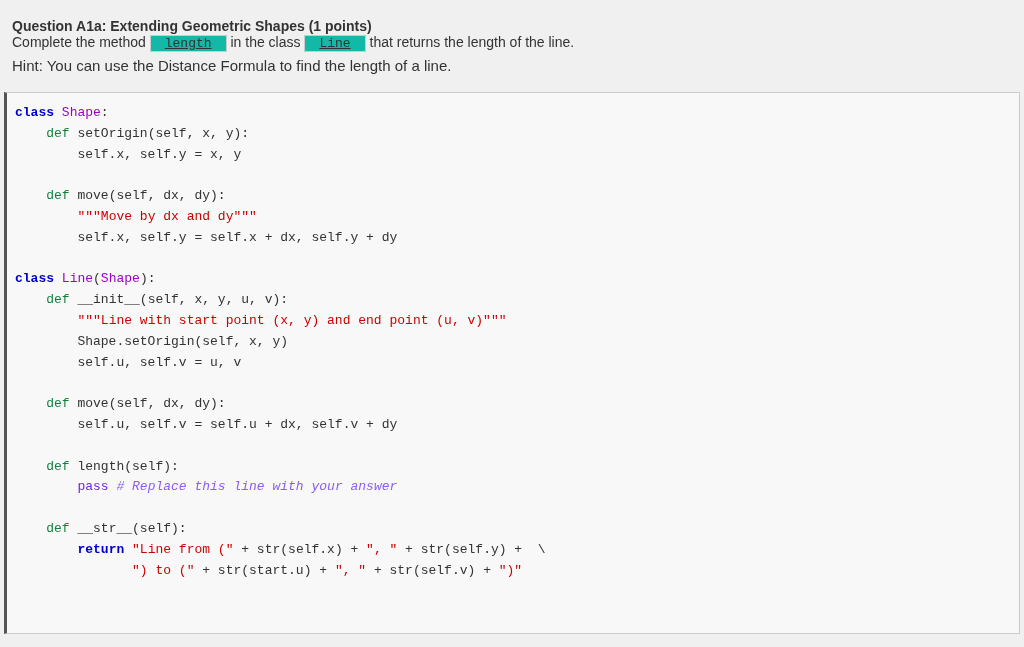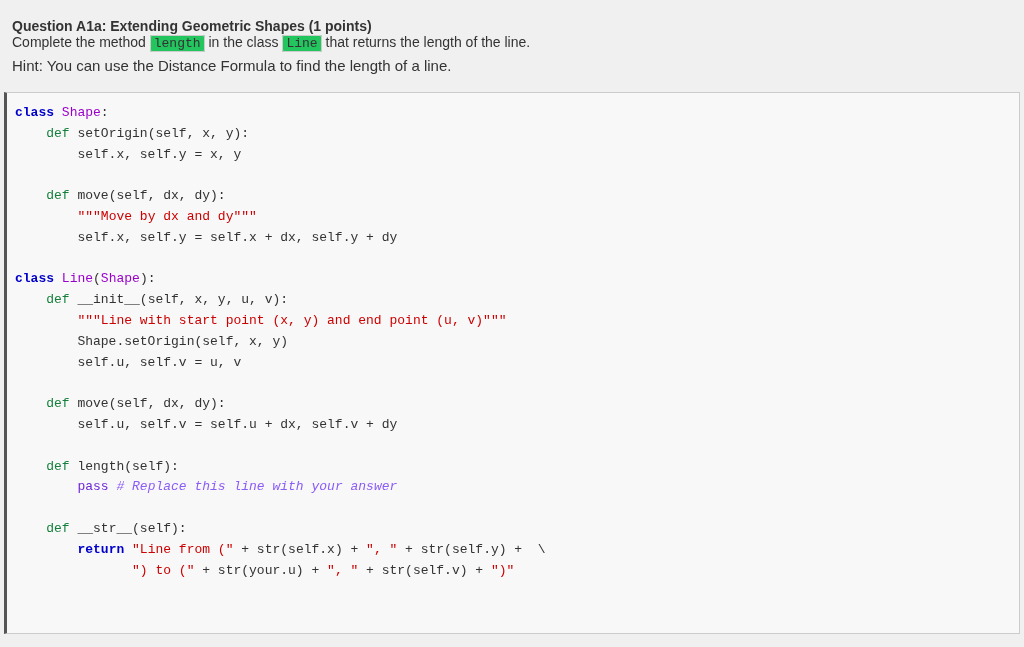--- a/index.html
+++ b/index.html
@@ -40,25 +40,26 @@
       font-size: 14px;
     }
 
     .question-hint {
       font-size: 15px;
       margin-bottom: 8px;
     }
 
     .inline-code {
       font-family: 'Courier New', monospace;
-      background: #22c55e;
+      background: #14b8a6;
       border: 1px solid #ccc;
-      padding: 0 3px;
+      padding: 0 14px;
       font-size: 13px;
       border-radius: 2px;
+      text-decoration: underline;
     }
 
     .code-editor-block {
       background: #f8f8f8;
       border: 1px solid #ccc;
       margin: 4px 4px;
       padding: 10px 8px;
       font-family: 'Courier New', monospace;
       font-size: 13px;
       line-height: 1.6;
@@ -115,19 +116,19 @@
     <span class="code-line"><span class="plain">        self.u, self.v = u, v</span></span>
     <span class="code-line"> </span>
     <span class="code-line"><span class="plain">    </span><span class="kw-def">def</span><span class="plain"> move(self, dx, dy):</span></span>
     <span class="code-line"><span class="plain">        self.u, self.v = self.u + dx, self.v + dy</span></span>
     <span class="code-line"> </span>
     <span class="code-line"><span class="plain">    </span><span class="kw-def">def</span><span class="plain"> length(self):</span></span>
     <span class="code-line"><span class="plain">        </span><span class="kw-pass">pass</span><span class="comment"> # Replace this line with your answer</span></span>
     <span class="code-line"> </span>
     <span class="code-line"><span class="plain">    </span><span class="kw-def">def</span><span class="plain"> __str__(self):</span></span>
     <span class="code-line"><span class="plain">        </span><span class="kw-return">return</span><span class="plain"> </span><span class="string">"Line from ("</span><span class="plain"> + str(self.x) + </span><span class="string">", "</span><span class="plain"> + str(self.y) + </span><span class="plain"> \</span></span>
-    <span class="code-line"><span class="plain">               </span><span class="string">") to ("</span><span class="plain"> + str(your.u) + </span><span class="string">", "</span><span class="plain"> + str(self.v) + </span><span class="string">")"</span></span>
+    <span class="code-line"><span class="plain">               </span><span class="string">") to ("</span><span class="plain"> + str(start.u) + </span><span class="string">", "</span><span class="plain"> + str(self.v) + </span><span class="string">")"</span></span>
     <span class="code-line"> </span>
     <span class="code-line"> </span>
 
   </div>
 
 </div>
 
 </body></html>

